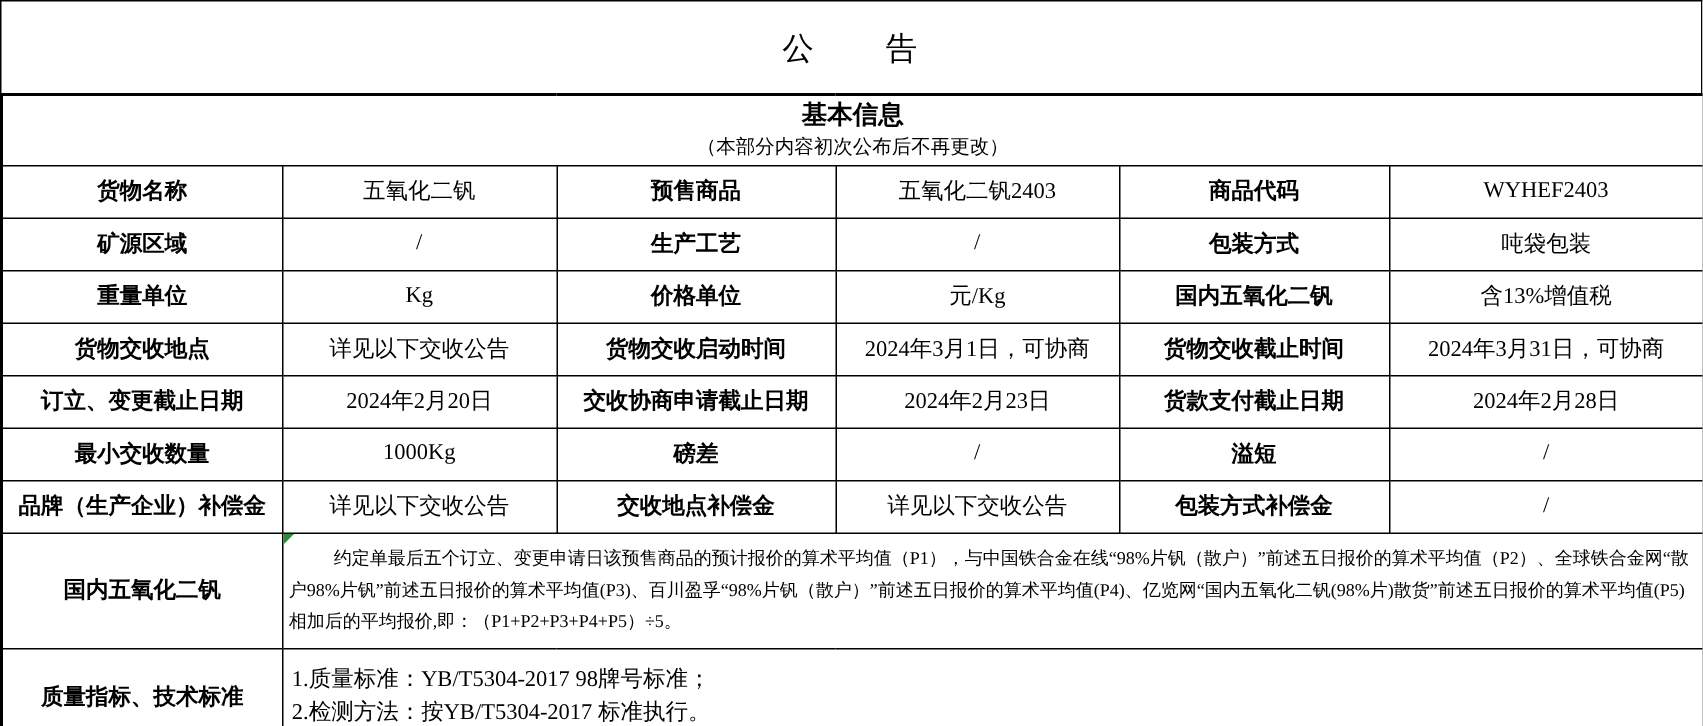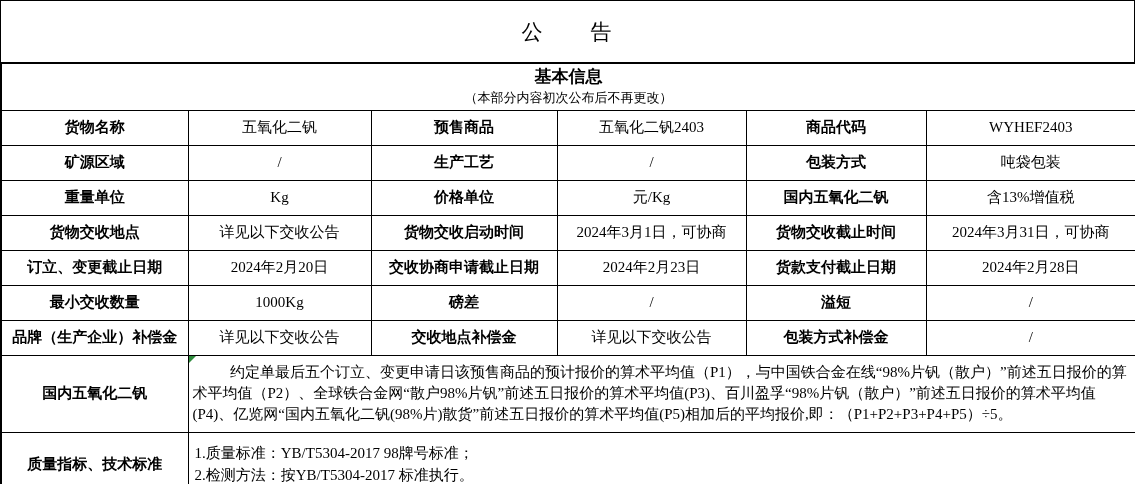--- a/index.html
+++ b/index.html
@@ -54,21 +54,21 @@
   .section-header-cell{height:47px;padding:0 0;}
   .section-title{font-size:17px;font-weight:bold;line-height:22px;}
   .section-subtitle{font-size:13px;line-height:19px;}
   .quote-row{height:77px;}
   .quote-cell{
     position:relative;
     text-align:left;
     padding:3px 8px 3px 4px;
     text-indent:2.5em;
     line-height:21px;
-    font-size:15px;
+    font-size:12px;
   }
   .error-indicator{
     position:absolute;top:0;left:0;
     width:0;height:0;
     border-top:7px solid var(--color-error_indicator);
     border-right:7px solid transparent;
   }
   .quality-row{height:65px;}
   .quality-cell{
     text-align:left;

